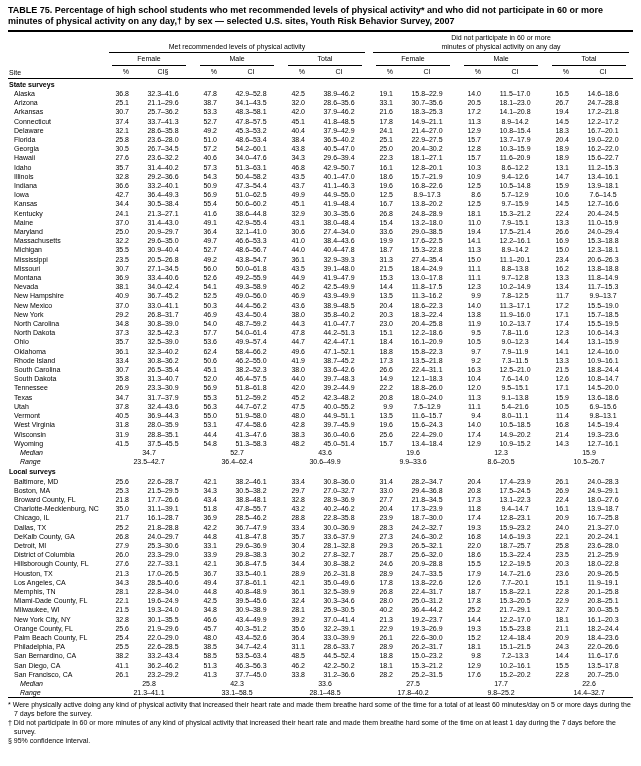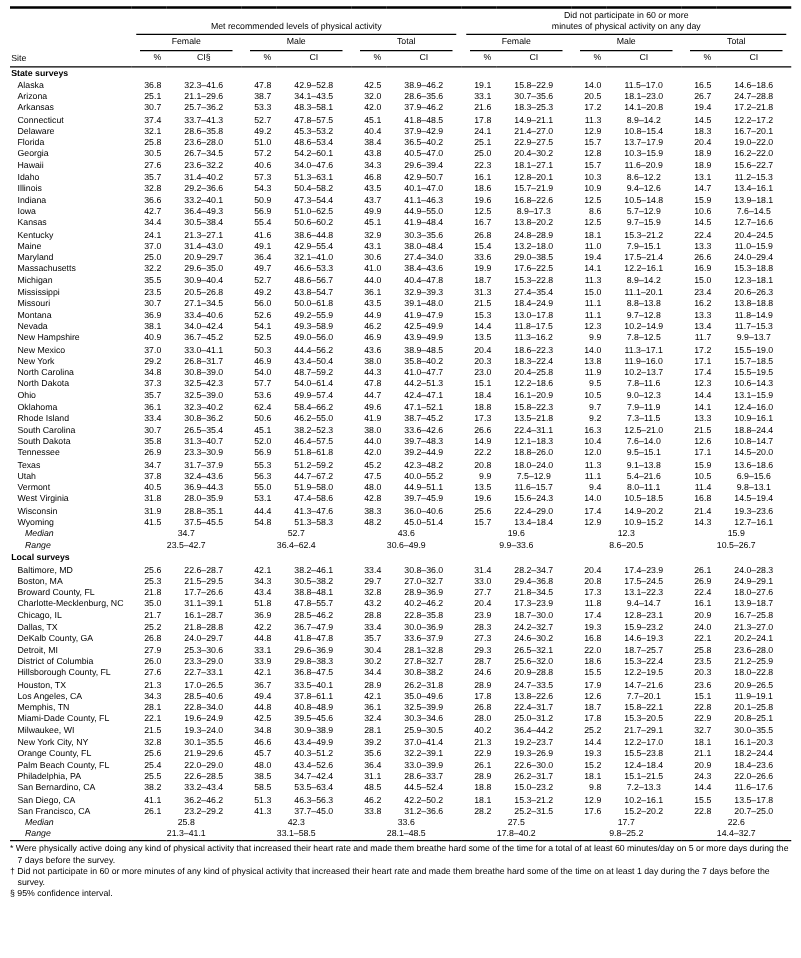--- a/index.html
+++ b/index.html
@@ -68,20 +68,21 @@
     line-height: 8.8px;
     padding-left: 6px;
     text-indent: -6px;
   }
 </style>
 </head>
 <body>
 
 <div class="page">
 
+  <div class="title">TABLE 75. Percentage of high school students who met recommended levels of physical activity* and who did not participate in 60 or more minutes of physical activity on any day,† by sex — selected U.S. sites, Youth Risk Behavior Survey, 2007</div>
 
   <table class="data">
     <colgroup>
       <col class="c-site">
       <col class="c-pct">
         <col class="c-ci">
       <col class="c-pct">
         <col class="c-ci">
       <col class="c-pct">
         <col class="c-ci">

